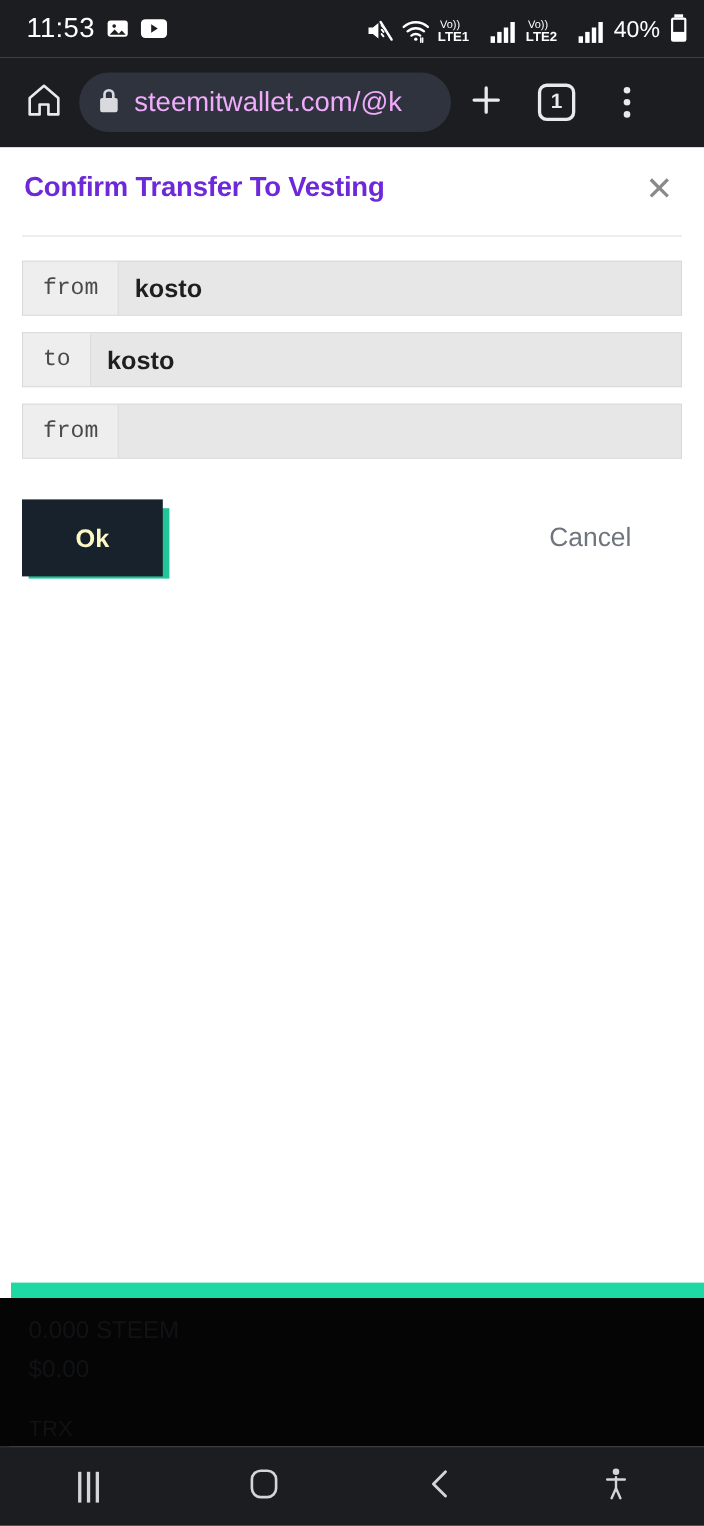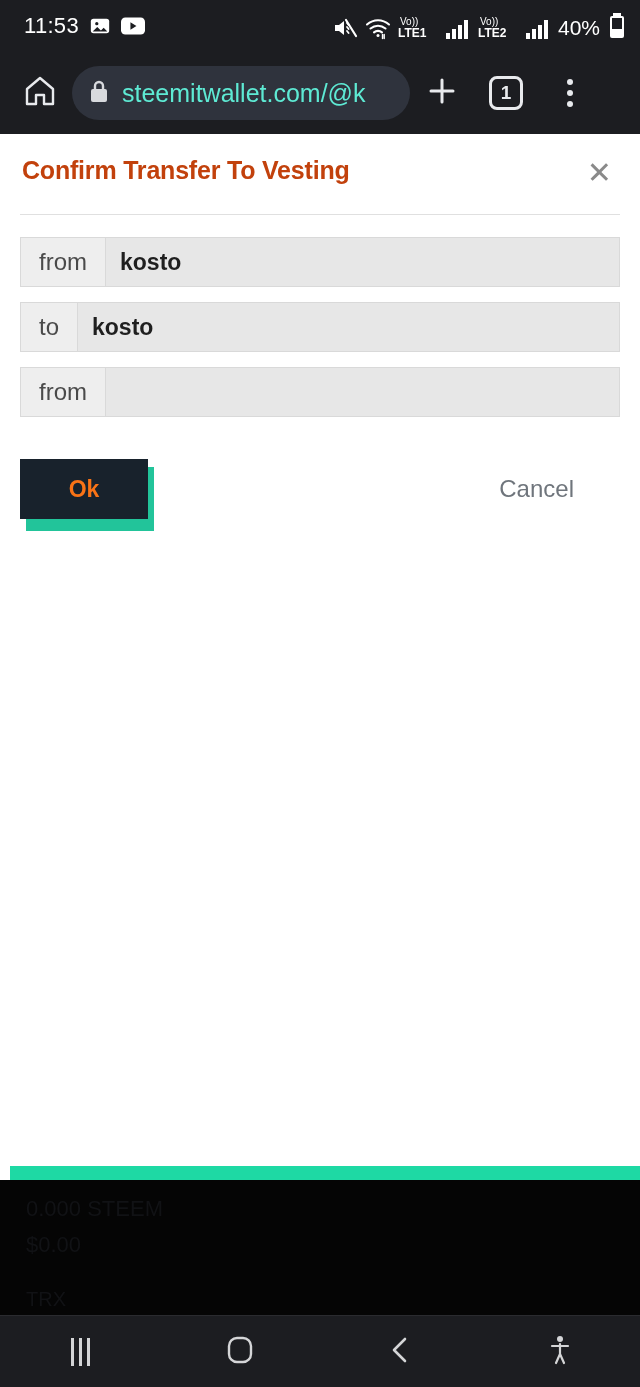--- a/index.html
+++ b/index.html
@@ -12,82 +12,82 @@
   .screen { position: relative; width: 640px; height: 1387px; background: #ffffff; }
 
   
   .status-bar {
     position: absolute; top: 0; left: 0; width: 640px; height: 52px;
     background: #1c1d21; color: #ffffff;
     display: flex; align-items: center; justify-content: space-between;
     padding: 0 14px 0 24px;
   }
   .status-left { display: flex; align-items: center; gap: 10px; }
-  .status-time { font-size: 22px; font-weight: 400; letter-spacing: .3px; }
+  .status-time { font-size: 25px; font-weight: 400; letter-spacing: .3px; }
   .status-right { display: flex; align-items: flex-end; gap: 7px; }
   .sb-icon { display: inline-flex; align-items: center; }
   .battery-pct { font-size: 21px; margin-right: 1px; }
 
   
   .browser-bar {
     position: absolute; top: 52px; left: 0; width: 640px; height: 82px;
     background: #1c1d21;
     display: flex; align-items: center; gap: 0; padding: 0 12px;
   }
   .home-btn { width: 56px; display: flex; justify-content: center; align-items: center; }
   .url-pill {
     flex: 0 0 auto; width: 338px; height: 54px; margin-left: 4px;
     background: #2f333d; border-radius: 27px;
     display: flex; align-items: center; padding: 0 16px; gap: 12px;
     overflow: hidden;
   }
   .url-text {
-    color: #5eead4; font-size: 25px; white-space: nowrap; overflow: hidden;
+    color: #f0abfc; font-size: 25px; white-space: nowrap; overflow: hidden;
   }
   .chrome-action { width: 64px; display: flex; align-items: center; justify-content: center; }
   .tab-count {
     width: 34px; height: 34px; border: 3px solid #e8eaed; border-radius: 8px;
     color: #e8eaed; font-size: 19px; font-weight: 700;
     display: flex; align-items: center; justify-content: center;
   }
   .dots { display: flex; flex-direction: column; gap: 5px; align-items: center; }
   .dots span { width: 6px; height: 6px; border-radius: 50%; background: #e8eaed; display: block; }
 
   
   .page { position: absolute; top: 134px; left: 0; width: 640px; height: 1032px; background: #fff; }
   .dialog-header {
     display: flex; align-items: flex-start; justify-content: space-between;
     padding: 22px 22px 0 22px;
   }
-  .dialog-title { font-size: 25px; font-weight: 700; color: #c2410c; letter-spacing: -.2px; }
+  .dialog-title { font-size: 25px; font-weight: 700; color: #6d28d9; letter-spacing: -.2px; }
   .close-x { color: #8a8a8a; font-size: 30px; line-height: 1; padding: 2px 6px; cursor: pointer; }
   .divider { margin: 24px 20px 0 20px; height: 1px; background: #e0e0e0; }
 
   .field-list { margin-top: 22px; padding: 0 20px; }
   .field-row {
     display: flex; align-items: stretch; height: 50px; margin-bottom: 15px;
     border: 1px solid #d9d9d9; background: #e7e7e7;
   }
   .field-label {
     background: #eeeeee; border-right: 1px solid #d9d9d9;
     display: flex; align-items: center; padding: 0 18px;
-    font-size: 24px; color: #4a4a4a; white-space: nowrap;
+    font-size: 21px; color: #4a4a4a; white-space: nowrap; font-family: Liberation Mono, monospace;
   }
   .field-value {
     flex: 1; display: flex; align-items: center; padding: 0 14px;
     font-size: 23px; color: #1f1f1f; background: #e7e7e7; font-weight: bold;
   }
 
   .actions { margin-top: 32px; padding: 0 20px; display: flex; align-items: center; justify-content: space-between; height: 80px; }
   .ok-wrap { position: relative; }
   .ok-shadow {
     position: absolute; left: 6px; top: 8px; width: 128px; height: 64px; background: #22c49a;
   }
   .ok-button {
-    position: relative; width: 128px; height: 60px; background: #18222c; color: #f97316;
+    position: relative; width: 128px; height: 70px; background: #18222c; color: #fef9c3;
     display: flex; align-items: center; justify-content: center;
     font-size: 23px; font-weight: 700; cursor: pointer; border: none;
   }
   .cancel-button {
     font-size: 24px; color: #6f757c; cursor: pointer; background: none; border: none;
     font-family: "Liberation Sans", sans-serif; padding-right: 46px;
   }
 
   
   .accent-bar { position: absolute; top: 1166px; left: 10px; width: 630px; height: 14px; background: #1ed9a4; }

